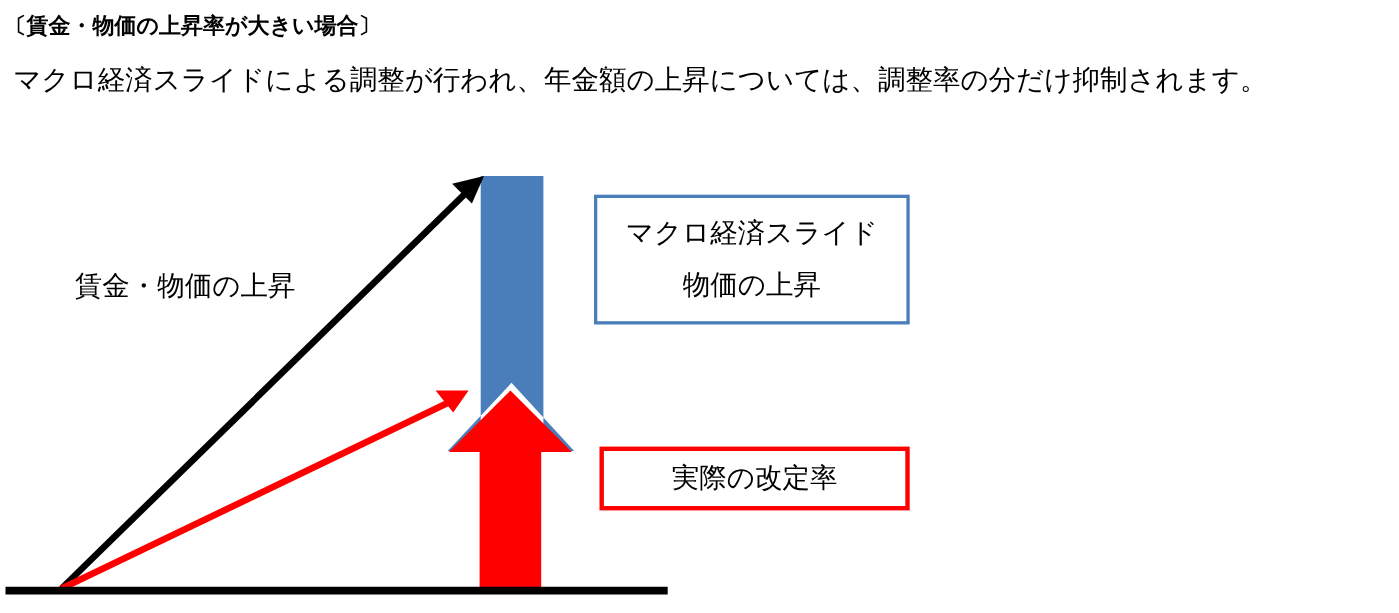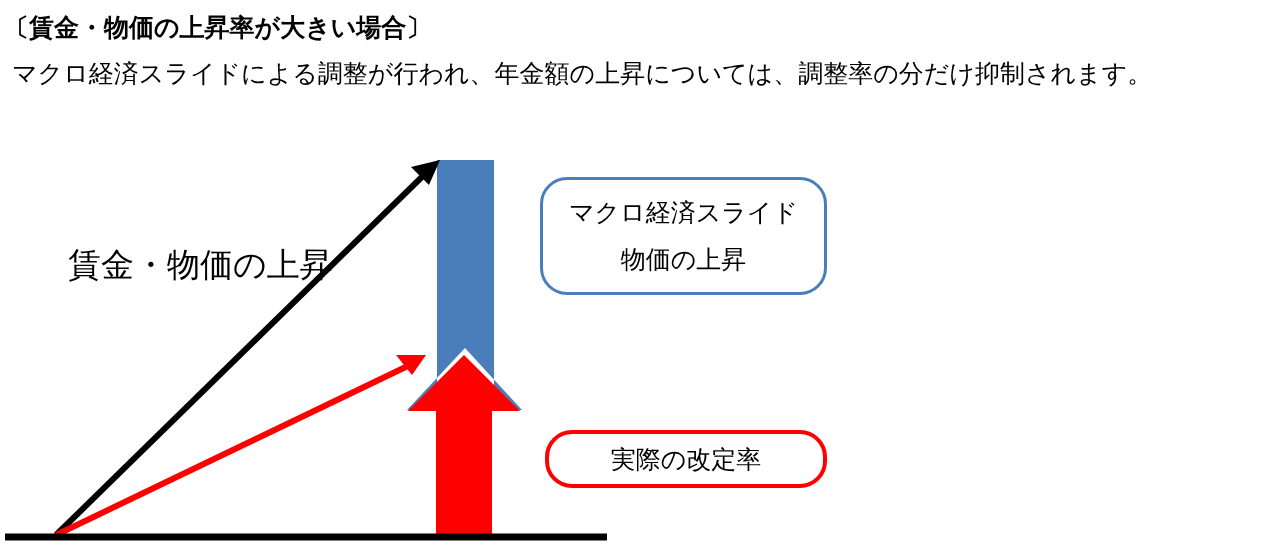--- a/index.html
+++ b/index.html
@@ -21,21 +21,21 @@
   #text-block {
     position: absolute;
     left: 0;
     top: 0;
     width: 1272px;
   }
   #heading {
     position: absolute;
     left: 4px;
     top: 12px;
-    font-size: 25px;
+    font-size: 20px;
     font-weight: bold;
     line-height: 1.25;
     letter-spacing: 0px;
     white-space: nowrap;
   }
   #body-line {
     position: absolute;
     left: 12px;
     top: 58px;
     font-size: 25px;
@@ -62,55 +62,54 @@
 
   
   .callout {
     position: absolute;
     box-sizing: border-box;
     background: #ffffff;
     display: flex;
     flex-direction: column;
     align-items: center;
     justify-content: center;
-    border-radius: 27px;
   }
   #callout-blue {
     left: 540px;
     top: 177px;
     width: 287px;
     height: 118px;
     border: 3px solid #4a7ebb;
   }
   #callout-blue .callout-line {
     font-size: 25px;
     line-height: 1.0;
     white-space: nowrap;
   }
   #callout-blue .callout-line:first-child { margin-bottom: 22px; }
 
   #callout-red {
     left: 545px;
-    top: 430px;
+    top: 406px;
     width: 282px;
     height: 58px;
     border: 4px solid #ff0000;
   }
   #callout-red .callout-line {
     font-size: 25px;
     line-height: 1.0;
     white-space: nowrap;
   }
 
   
   #label-wage-rise {
     position: absolute;
     left: 68px;
     top: 243px;
-    font-size: 33px;
+    font-size: 25px;
     white-space: nowrap;
     color: #000000;
   }
 </style>
 </head>
 <body>
 
 <div id="text-block">
   <div id="heading">〔賃金・物価の上昇率が大きい場合〕</div>
   <div id="body-line">マクロ経済スライドによる調整が行われ、年金額の上昇については、調整率の分だけ抑制されます。</div>

